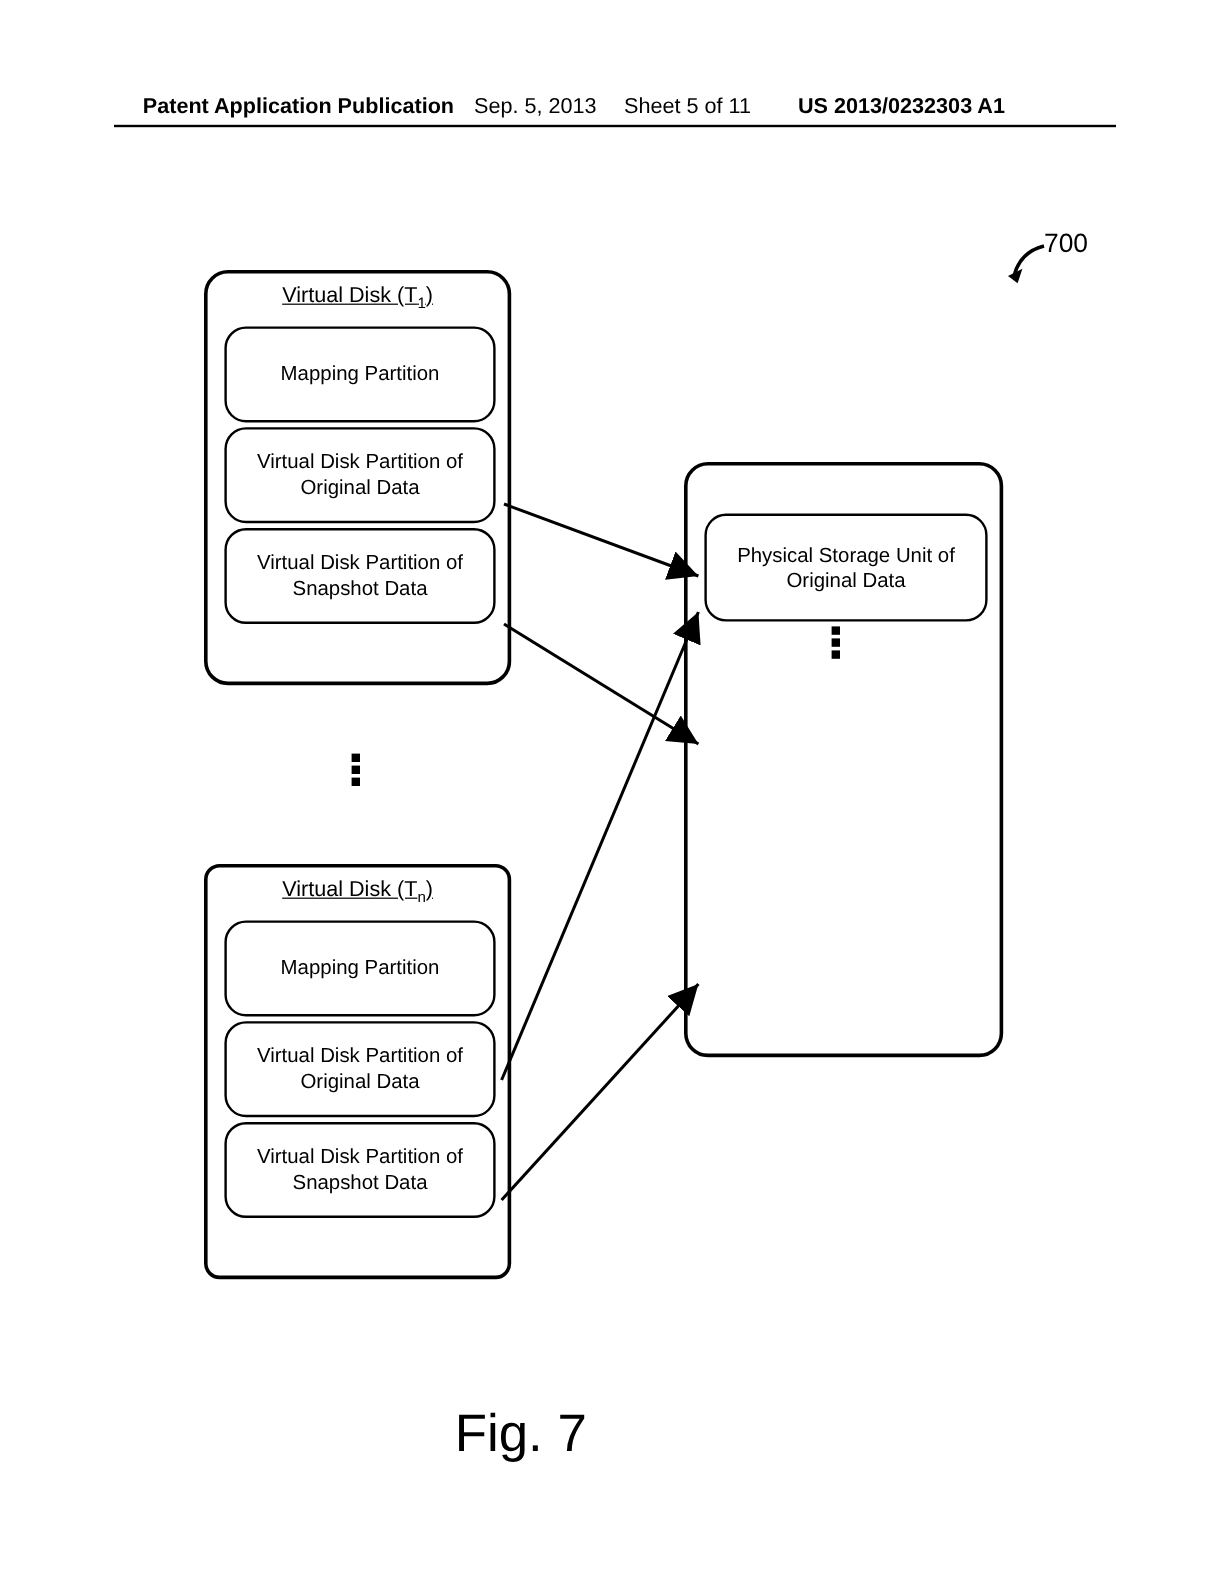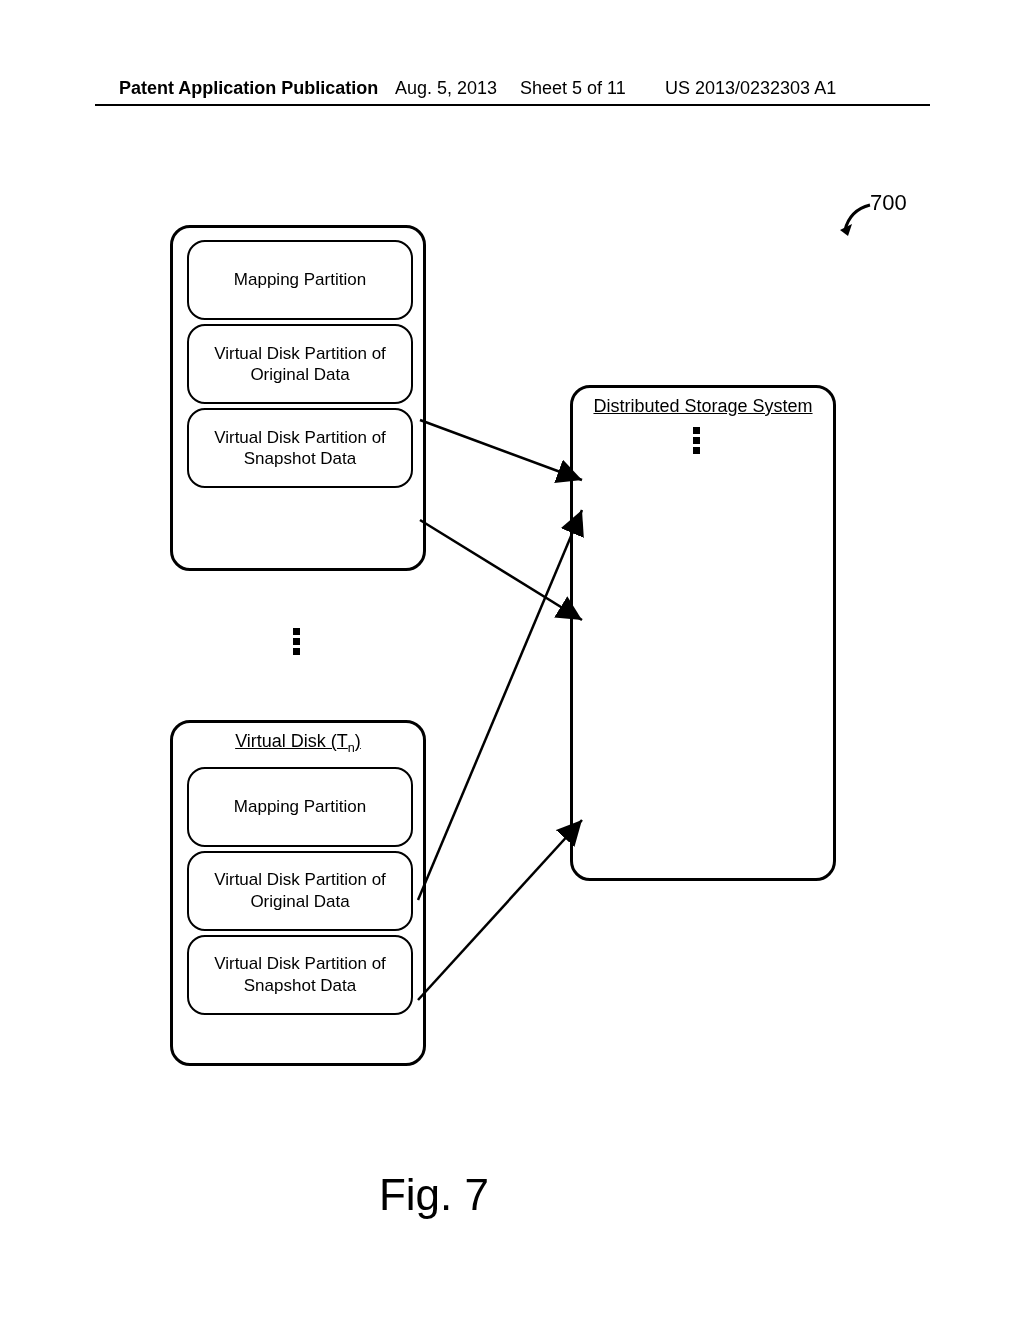--- a/index.html
+++ b/index.html
@@ -27,21 +27,21 @@
     position: absolute;
     left: 395px;
   }
   .header-sheet {
     position: absolute;
     left: 520px;
   }
   .header-right {
     position: absolute;
     left: 665px;
-    font-weight: normal;
+    font-weight: bold;
   }
   .header-line {
     position: absolute;
     top: 104px;
     left: 95px;
     width: 835px;
     height: 2px;
     background: #000;
   }
 
@@ -121,73 +121,79 @@
     pointer-events: none;
   }
 
   sub { font-size: 0.7em; }
 </style>
 </head>
 <body>
 
 <div class="header">
   <div class="header-left">Patent Application Publication</div>
-  <div class="header-mid">Aug. 5, 2013</div>
+  <div class="header-mid">Sep. 5, 2013</div>
   <div class="header-sheet">Sheet 5 of 11</div>
   <div class="header-right">US 2013/0232303 A1</div>
 </div>
 <div class="header-line"></div>
 
 <div class="fig-num">700</div>
 <svg class="fig-arrow" width="40" height="40">
   <path d="M 30 5 Q 10 10 5 30" stroke="#000" stroke-width="3" fill="none"></path>
   <polygon points="0,30 12,24 8,36" fill="#000"></polygon>
 </svg>
 
 <div class="outer-box" style="left:170px; top:225px; width:250px; height:340px;">
+  <div class="outer-title">
+    <span>Virtual Disk (T</span><sub>1</sub><span>)</span>
+  </div>
   <div class="inner-box-wrap" style="height:70px;">
     <div class="shadow" style="left:5px; top:5px; width:218px; height:70px;"></div>
     <div class="inner-box" style="width:214px; height:64px;">Mapping Partition</div>
   </div>
   <div class="inner-box-wrap" style="height:70px;">
     <div class="shadow" style="left:5px; top:5px; width:218px; height:70px;"></div>
     <div class="inner-box" style="width:214px; height:64px;">Virtual Disk Partition of Original Data</div>
   </div>
   <div class="inner-box-wrap" style="height:70px;">
     <div class="shadow" style="left:5px; top:5px; width:218px; height:70px;"></div>
     <div class="inner-box" style="width:214px; height:64px;">Virtual Disk Partition of Snapshot Data</div>
   </div>
 </div>
 
 <div class="vdots" style="left:293px; top:625px;">
   <span></span>
     <span></span>
     <span></span>
 </div>
 
-<div class="outer-box" style="left:170px; top:720px; width:250px; height:340px;">
+<div class="outer-box" style="left:170px; top:720px; width:250px; height:340px;border-radius:13px;">
   <div class="outer-title">
     <span>Virtual Disk (T</span><sub>n</sub><span>)</span>
   </div>
   <div class="inner-box-wrap" style="height:70px;">
     <div class="shadow" style="left:5px; top:5px; width:218px; height:70px;"></div>
     <div class="inner-box" style="width:214px; height:64px;">Mapping Partition</div>
   </div>
   <div class="inner-box-wrap" style="height:70px;">
     <div class="shadow" style="left:5px; top:5px; width:218px; height:70px;"></div>
     <div class="inner-box" style="width:214px; height:64px;">Virtual Disk Partition of Original Data</div>
   </div>
   <div class="inner-box-wrap" style="height:70px;">
     <div class="shadow" style="left:5px; top:5px; width:218px; height:70px;"></div>
     <div class="inner-box" style="width:214px; height:64px;">Virtual Disk Partition of Snapshot Data</div>
   </div>
 </div>
 
 <div class="outer-box" style="left:570px; top:385px; width:260px; height:490px;">
-  <div class="outer-title">Distributed Storage System</div>
+  <div class="inner-box-wrap" style="height:80px; margin-top:40px;">
+    <div class="shadow" style="left:5px; top:5px; width:228px; height:80px;"></div>
+    <div class="inner-box" style="width:224px; height:74px;">Physical Storage Unit of Original Data</div>
+  </div>
 
   <div class="vdots" style="position:relative; left:120px; margin:10px 0 4px 0; height:34px;">
     <span></span>
       <span></span>
       <span></span>
   </div>
 </div>
 
 <svg class="connectors">
   <defs>

